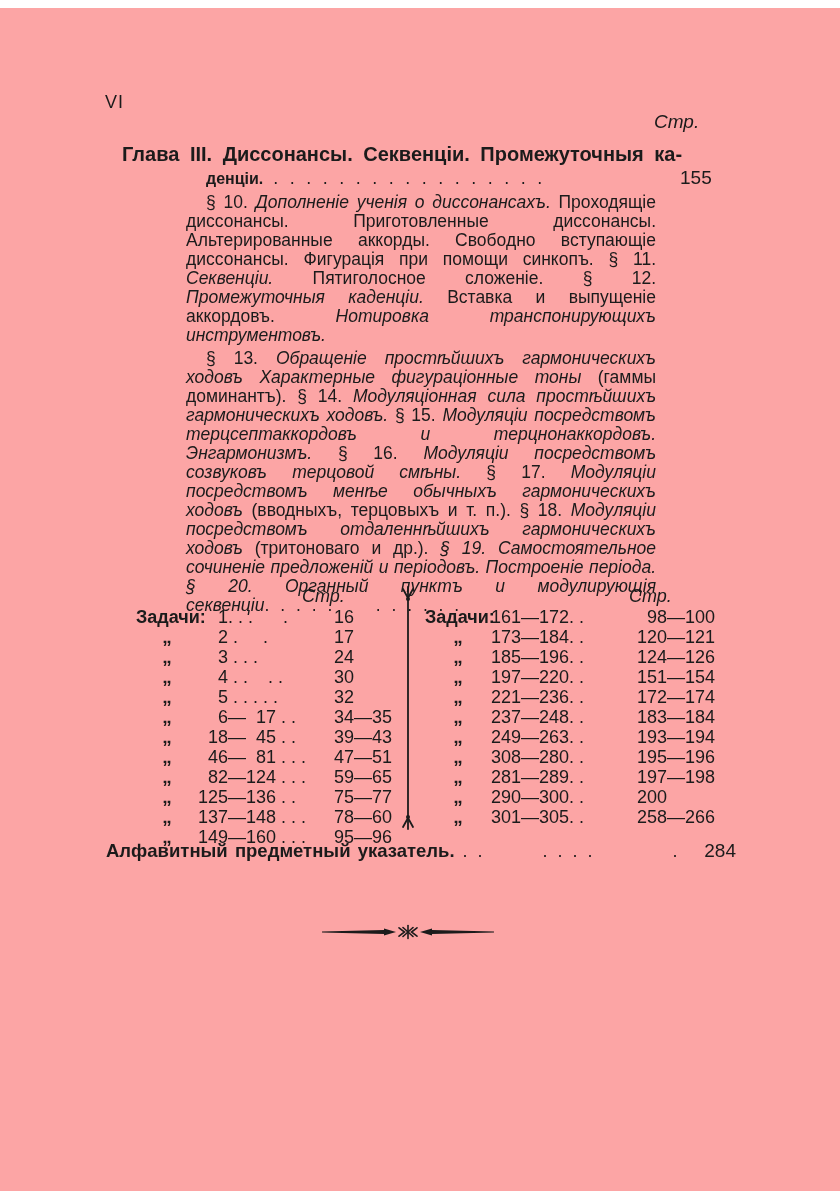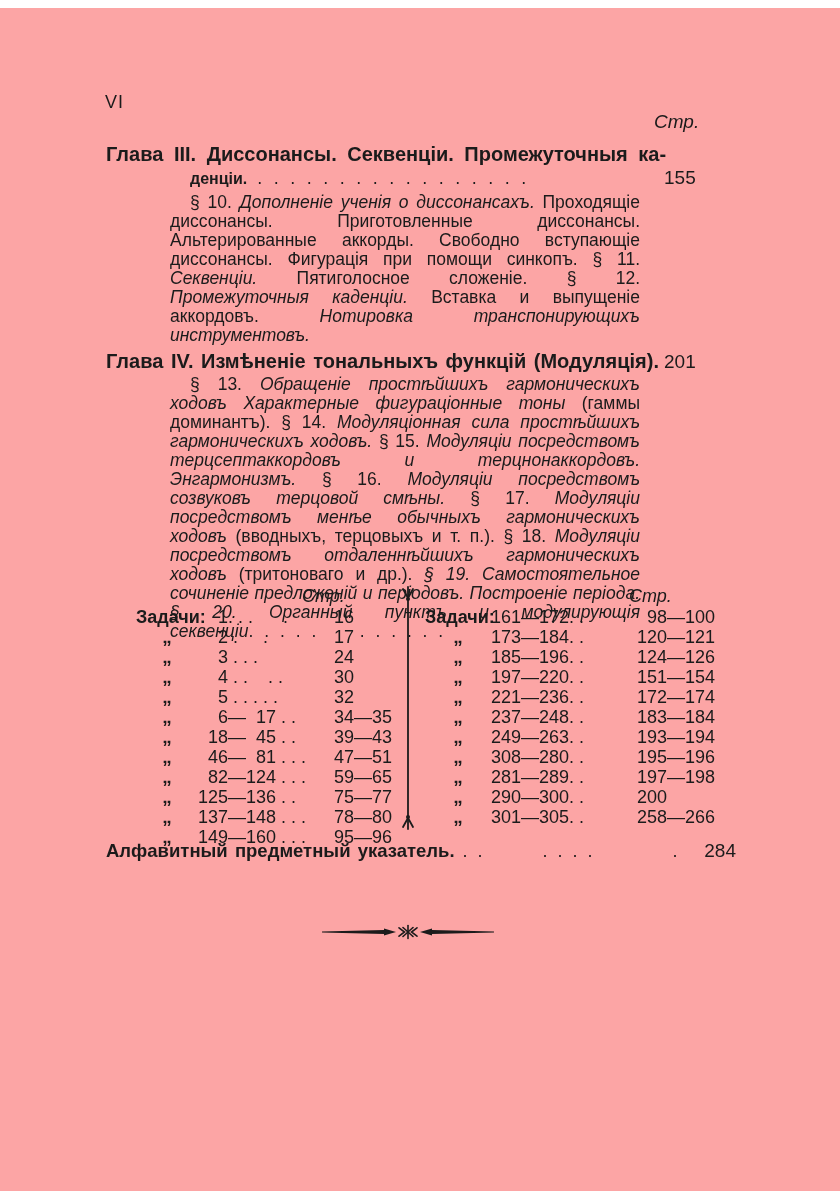--- a/index.html
+++ b/index.html
@@ -8,21 +8,21 @@
     width:840px;height:1191px;
     background:#fca5a5;
     color:#1b1b1b;
     font-family:Liberation Sans, sans-serif;
     overflow:hidden;
     margin-top:8px;
   }
   .folio{position:absolute;left:105px;top:84px;font-size:18px;letter-spacing:1px;}
   .str-head{position:absolute;left:654px;top:103px;font-size:19px;font-style:italic;}
 
-  .toc{position:absolute;left:106px;top:134px;width:630px;}
+  .toc{position:absolute;left:122px;top:134px;width:630px;}
   .ch-line1{font-weight:bold;font-size:20px;line-height:24px;word-spacing:5px;}
   .ch-line1.fit{word-spacing:2px;}
   .row{display:flex;align-items:baseline;}
   .ch-line2{line-height:24px;}
   .ch-line2 .ch-word{font-weight:bold;font-size:16px;margin-left:84px;}
   .leader{flex:1;overflow:hidden;white-space:pre;font-size:18px;word-spacing:6.5px;padding:0 6px 0 10px;}
   .pagenum{width:72px;text-align:left;font-size:19px;flex:none;}
   .ch-body{
     margin:2px 0 4px 64px;width:470px;
     font-size:17.5px;line-height:19px;
@@ -74,45 +74,41 @@
       <div class="ch-line1">Глава III. Диссонансы. Секвенціи. Промежуточныя ка-</div>
       <div class="row ch-line2">
         <span class="ch-word">денціи.</span>
         <span class="leader">. . . . . . . . . . . . . . . . .</span>
         <span class="pagenum">155</span>
       </div>
       <p class="ch-body"><span class="seg-roman">§ 10. </span><span class="seg-italic">Дополненіе ученія о диссонансахъ. </span><span class="seg-roman">Проходящіе диссонансы. Приготовленные диссонансы. Альтерированные аккорды. Свободно вступающіе диссонансы. Фигурація при помощи синкопъ. § 11. </span><span class="seg-italic">Секвенціи. </span><span class="seg-roman">Пятиголосное сложеніе. § 12. </span><span class="seg-italic">Промежуточныя каденціи. </span><span class="seg-roman">Вставка и выпущеніе аккордовъ. </span><span class="seg-italic">Нотировка транспонирующихъ инструментовъ.</span></p>
     </div>
 
     <div>
-      <div class="row">
-        <span class="ch-line1 fit" style="flex:1">Глава IV. Измѣненіе тональныхъ функцій (Модуляція).</span>
-        <span class="pagenum">201</span>
-      </div>
       <p class="ch-body"><span class="seg-roman">§ 13. </span><span class="seg-italic">Обращеніе простѣйшихъ гармоническихъ ходовъ Характерные фигураціонные тоны </span><span class="seg-roman">(гаммы доминантъ). § 14. </span><span class="seg-italic">Модуляціонная сила простѣйшихъ гармоническихъ ходовъ. </span><span class="seg-roman">§ 15. </span><span class="seg-italic">Модуляціи посредствомъ терцсептаккордовъ и терцнонаккордовъ. Энгармонизмъ. </span><span class="seg-roman">§ 16. </span><span class="seg-italic">Модуляціи посредствомъ созвуковъ терцовой смѣны. </span><span class="seg-roman">§ 17. </span><span class="seg-italic">Модуляціи посредствомъ менѣе обычныхъ гармоническихъ ходовъ </span><span class="seg-roman">(вводныхъ, терцовыхъ и т. п.). § 18. </span><span class="seg-italic">Модуляціи посредствомъ отдаленнѣйшихъ гармоническихъ ходовъ </span><span class="seg-roman">(тритоноваго и др.). </span><span class="seg-italic">§ 19. Самостоятельное сочиненіе предложеній и періодовъ. Построеніе періода. § 20. Органный пунктъ и модулирующія секвенціи</span><span class="seg-dots">. . . . .    . . . . . .</span></p>
     </div>
 
   </section>
 
   <section class="tasks">
     <div class="tasks-grid">
       <div class="tcol-left">
         <div class="tcol-header">Стр.</div>
         <div>
             <div class="task-row"><span class="t-label">Задачи:</span><span class="t-entry">  1. . .      .</span><span class="t-pages">16</span></div>
             <div class="task-row"><span class="t-label ditto">„</span><span class="t-entry">  2 .     .</span><span class="t-pages">17</span></div>
             <div class="task-row"><span class="t-label ditto">„</span><span class="t-entry">  3 . . .</span><span class="t-pages">24</span></div>
             <div class="task-row"><span class="t-label ditto">„</span><span class="t-entry">  4 . .    . .</span><span class="t-pages">30</span></div>
             <div class="task-row"><span class="t-label ditto">„</span><span class="t-entry">  5 . . . . .</span><span class="t-pages">32</span></div>
             <div class="task-row"><span class="t-label ditto">„</span><span class="t-entry">  6— 17 . .</span><span class="t-pages">34—35</span></div>
             <div class="task-row"><span class="t-label ditto">„</span><span class="t-entry"> 18— 45 . .</span><span class="t-pages">39—43</span></div>
             <div class="task-row"><span class="t-label ditto">„</span><span class="t-entry"> 46— 81 . . .</span><span class="t-pages">47—51</span></div>
             <div class="task-row"><span class="t-label ditto">„</span><span class="t-entry"> 82—124 . . .</span><span class="t-pages">59—65</span></div>
             <div class="task-row"><span class="t-label ditto">„</span><span class="t-entry">125—136 . .</span><span class="t-pages">75—77</span></div>
-            <div class="task-row"><span class="t-label ditto">„</span><span class="t-entry">137—148 . . .</span><span class="t-pages">78—80</span></div>
+            <div class="task-row"><span class="t-label ditto">„</span><span class="t-entry">137—148 . . .</span><span class="t-pages">78—60</span></div>
             <div class="task-row"><span class="t-label ditto">„</span><span class="t-entry">149—160 . . .</span><span class="t-pages">95—96</span></div>
           </div>
       </div>
       <div class="tdivider">
         <svg width="16" height="244" viewBox="0 0 16 244">
           <g class="ink" stroke-width="1.8">
             <line x1="8" y1="14" x2="8" y2="230"></line>
             <line x1="8" y1="12" x2="3" y2="3"></line>
             <line x1="8" y1="12" x2="8" y2="1"></line>
             <line x1="8" y1="12" x2="13" y2="3"></line>

